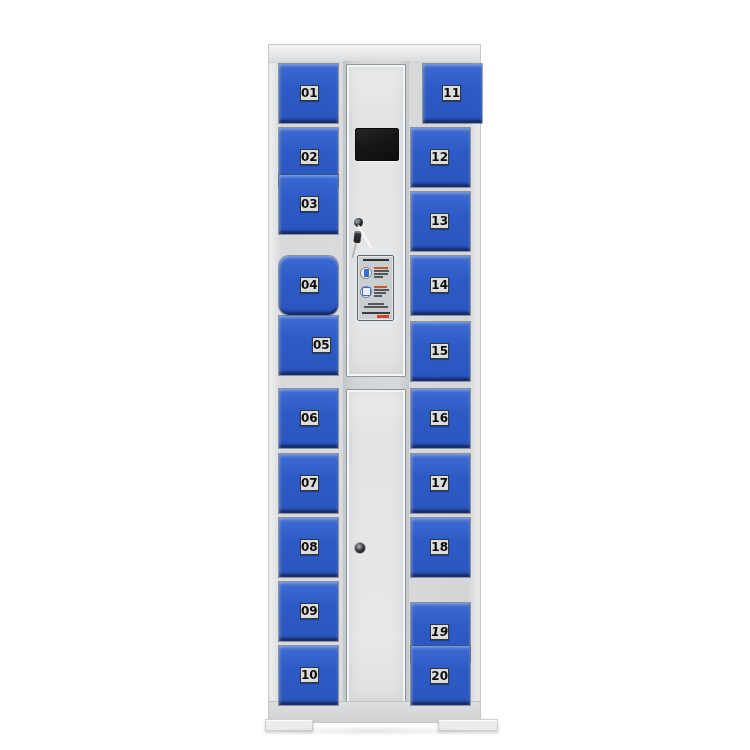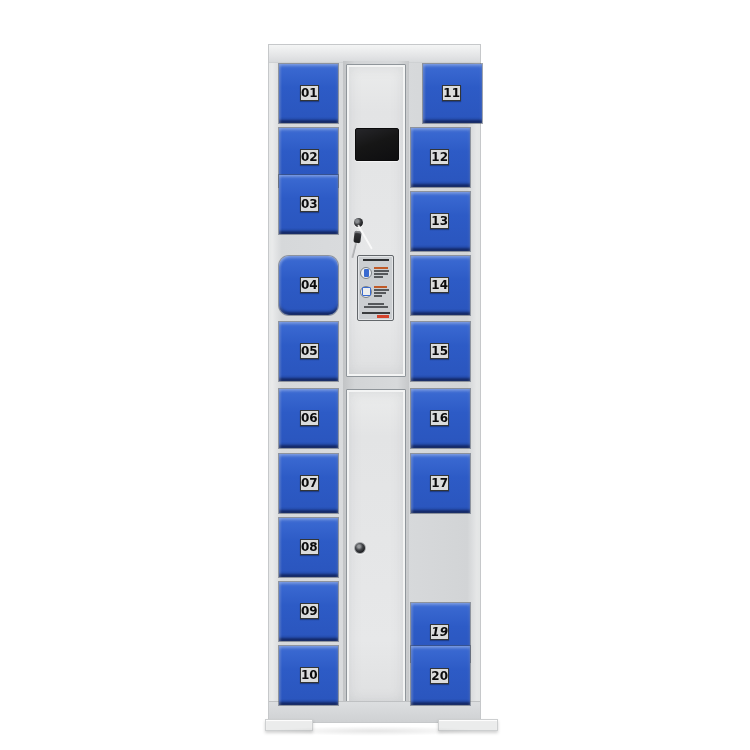--- a/index.html
+++ b/index.html
@@ -190,21 +190,21 @@
       </div>
       <div class="door label-left" style="left: 10px; top: 83px;">
         <span class="door-num">02</span>
       </div>
       <div class="door label-left" style="left: 10px; top: 130px;">
         <span class="door-num">03</span>
       </div>
       <div class="door label-left" style="left: 10px; top: 211px; border-radius: 10px;">
         <span class="door-num">04</span>
       </div>
-      <div class="door label-left" style="left: 10px; top: 277px;">
+      <div class="door label-left" style="left: 10px; top: 271px; padding-left: 12px;">
         <span class="door-num">05</span>
       </div>
       <div class="door label-left" style="left: 10px; top: 344px;">
         <span class="door-num">06</span>
       </div>
       <div class="door label-left" style="left: 10px; top: 409px;">
         <span class="door-num">07</span>
       </div>
       <div class="door label-left" style="left: 10px; top: 473px;">
         <span class="door-num">08</span>
@@ -229,20 +229,23 @@
       </div>
       <div class="door label-right" style="left: 142px; top: 277px;">
         <span class="door-num">15</span>
       </div>
       <div class="door label-right" style="left: 142px; top: 344px; padding-left: 48px;">
         <span class="door-num">16</span>
       </div>
       <div class="door label-right" style="left: 142px; top: 409px;">
         <span class="door-num">17</span>
       </div>
+      <div class="door label-right" style="left: 142px; top: 473px;">
+        <span class="door-num">18</span>
+      </div>
       <div class="door label-right" style="left: 142px; top: 558px; font-style: italic;">
         <span class="door-num">19</span>
       </div>
       <div class="door label-right" style="left: 142px; top: 601px; align-items: center;">
         <span class="door-num">20</span>
       </div>
     </div>
 </div>
 
 </body></html>

